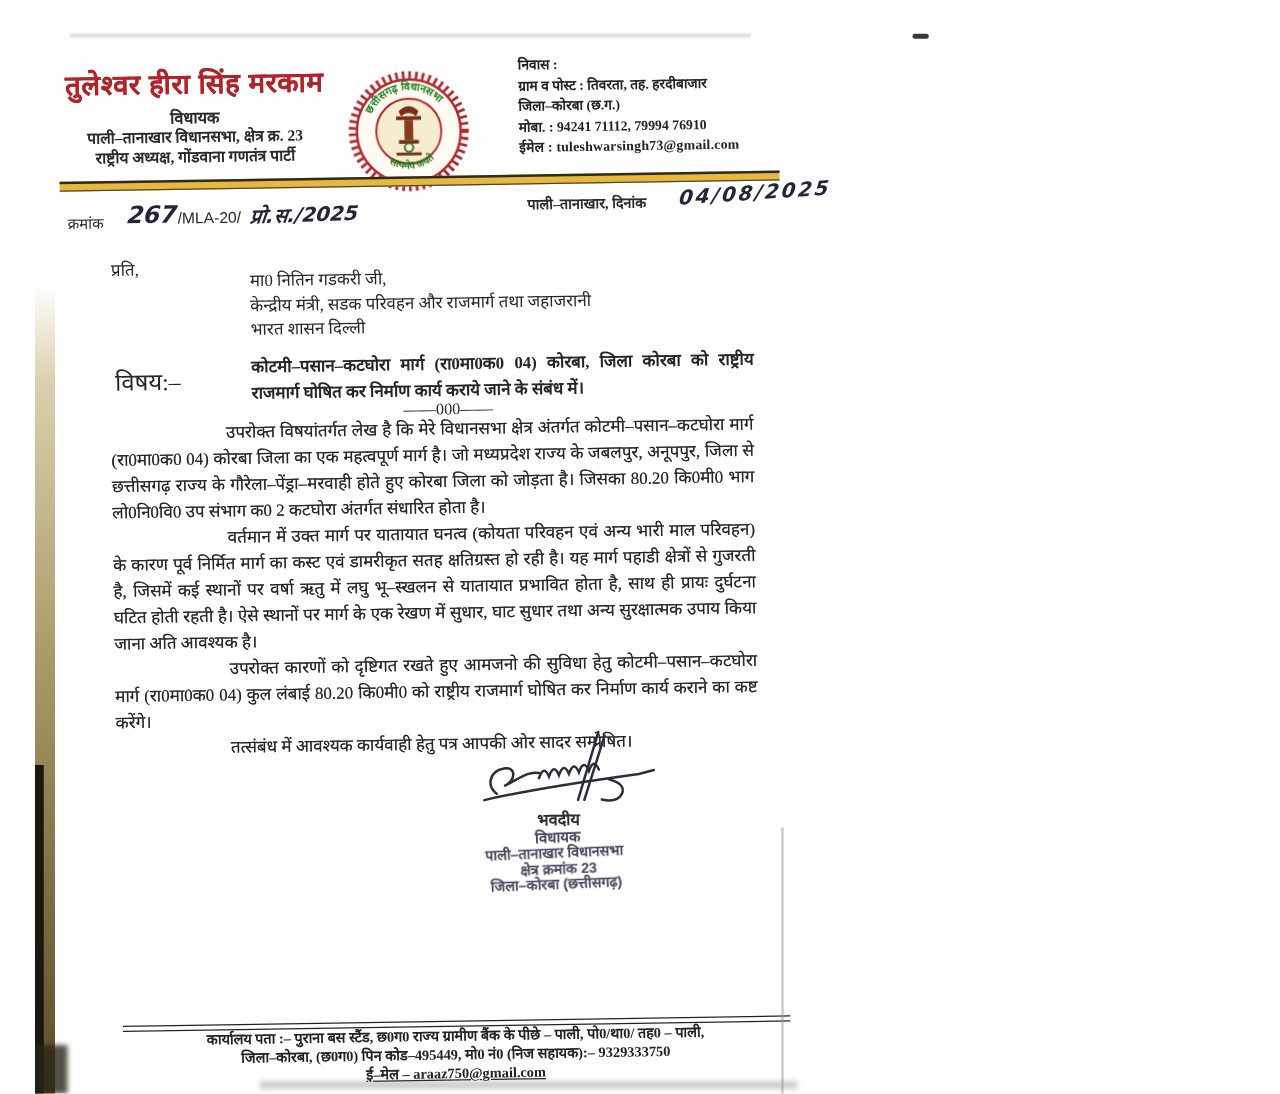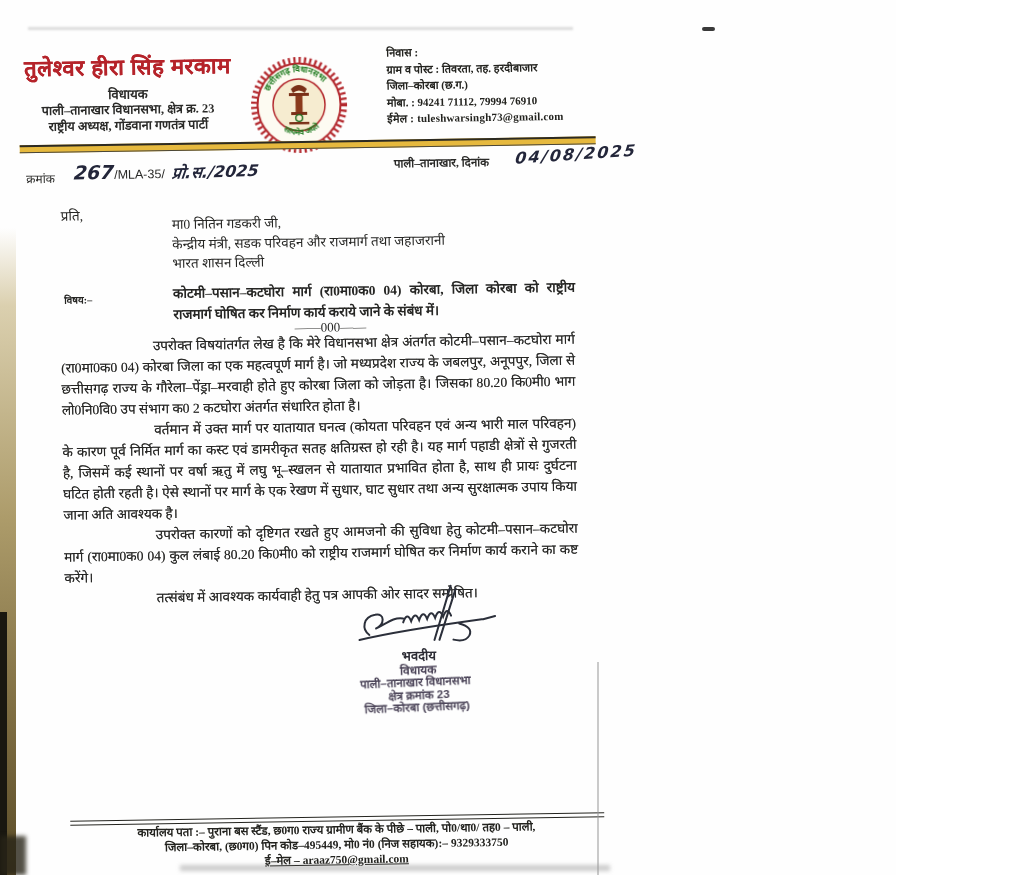--- a/index.html
+++ b/index.html
@@ -1,17 +1,17 @@
 <!DOCTYPE html>
 <html><head>
 <meta charset="utf-8">
 <style>
   html,body{margin:0;padding:0;background:#ffffff;}
   body{font-family:"Liberation Serif", serif; -webkit-font-smoothing:antialiased;}
-  #canvas{position:relative;width:896px;height:875px;overflow:hidden;background:#fefefe;}
+  #canvas{position:relative;width:896px;height:875px;overflow:hidden;background:#fefefe;margin-left:28px;}
 
   
   #page{position:absolute;left:0;top:0;width:640px;height:875px;
         transform:rotate(-0.9deg);transform-origin:300px 420px;color:#222;}
 
   .abs{position:absolute;}
   .sans{font-family:"Liberation Sans", sans-serif;}
 
   
   .mla-name{left:22px;top:48px;width:222px;font-size:22px;font-weight:bold;color:#b5232a;
@@ -35,21 +35,21 @@
   .ref-printed{left:118px;top:165px;font-size:12.5px;font-family:"Liberation Sans",sans-serif;color:#2a2a28;}
   .ref-hw2{left:176px;top:159px;font-size:16px;transform:skewX(-8deg) rotate(-1deg);font-weight:bold;}
   .place-label{left:398px;top:157px;font-size:11.5px;font-weight:bold;color:#2a2a28;}
   .date-hw{left:520px;top:149px;font-size:16px;transform:skewX(-10deg) rotate(-3deg);font-weight:bold;letter-spacing:2px;}
 
   
   .prati{left:64px;top:203px;font-size:13.5px;color:#262624;}
   .recipient{left:175px;top:213px;width:360px;font-size:13.5px;line-height:19.5px;color:#262624;}
 
   
-  .subj-label{left:66px;top:289px;font-size:10px;font-weight:bold;color:#262624;}
+  .subj-label{left:66px;top:289px;font-size:19px;font-weight:normal;color:#262624;}
   .subj-text{left:175px;top:281px;width:402px;font-size:13.5px;line-height:21px;color:#262624;
              text-align:justify;text-align-last:left;font-weight:bold;}
   .divider000{left:262px;top:320px;width:140px;text-align:center;font-size:13px;color:#262624;}
 
   .para{width:514px;font-size:13.6px;line-height:21px;color:#262624;text-align:justify;
         text-align-last:left;text-shadow:0 0 0.4px rgba(30,30,30,.6);}
   .p1{left:62px;top:333px;text-indent:92px;}
   .p2{left:62px;top:417px;text-indent:92px;}
   .p3{left:62px;top:522px;text-indent:92px;}
   .closing{left:62px;top:585px;width:514px;font-size:13.6px;color:#262624;text-indent:92px;
@@ -124,21 +124,21 @@
       <div>ग्राम व पोस्ट : तिवरता, तह. हरदीबाजार</div>
       <div>जिला–कोरबा (छ.ग.)</div>
       <div>मोबा. :  94241 71112, 79994 76910</div>
       <div class="email">ईमेल : tuleshwarsingh73@gmail.com</div>
     </div>
 
     <div class="abs separator"></div>
 
     <span class="abs ref-label">क्रमांक</span>
     <span class="abs hw ref-hw1">267</span>
-    <span class="abs ref-printed">/MLA-35/</span>
+    <span class="abs ref-printed">/MLA-20/</span>
     <span class="abs hw ref-hw2">प्रो.स./2025</span>
     <span class="abs place-label">पाली–तानाखार, दिनांक</span>
     <span class="abs hw date-hw">04/08/2025</span>
 
     <div class="abs prati">प्रति,</div>
     <div class="abs recipient">
       <div>मा0 नितिन गडकरी जी,</div>
       <div>केन्द्रीय मंत्री, सडक परिवहन और राजमार्ग तथा जहाजरानी</div>
       <div>भारत शासन दिल्ली</div>
     </div>

